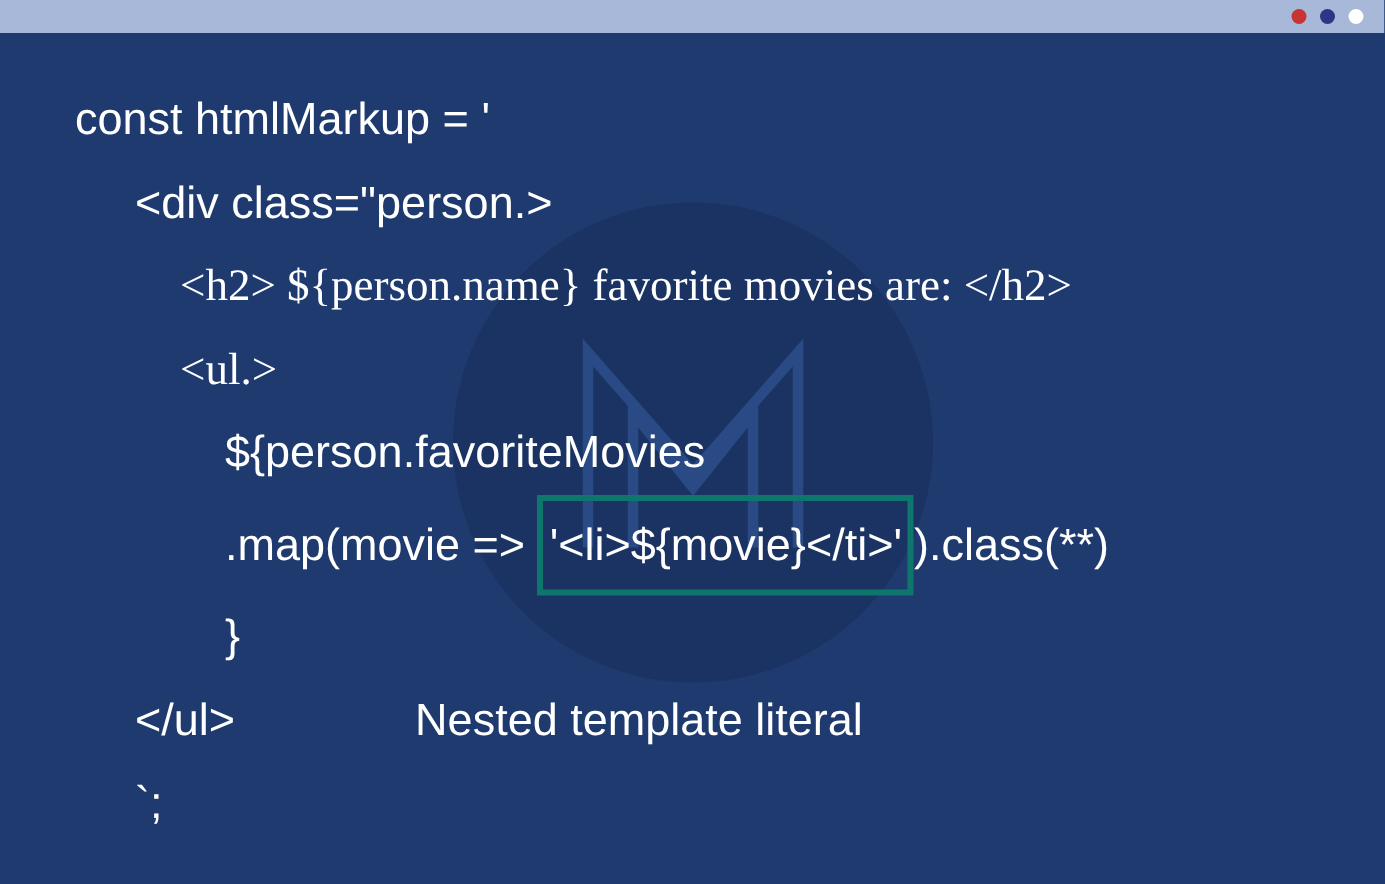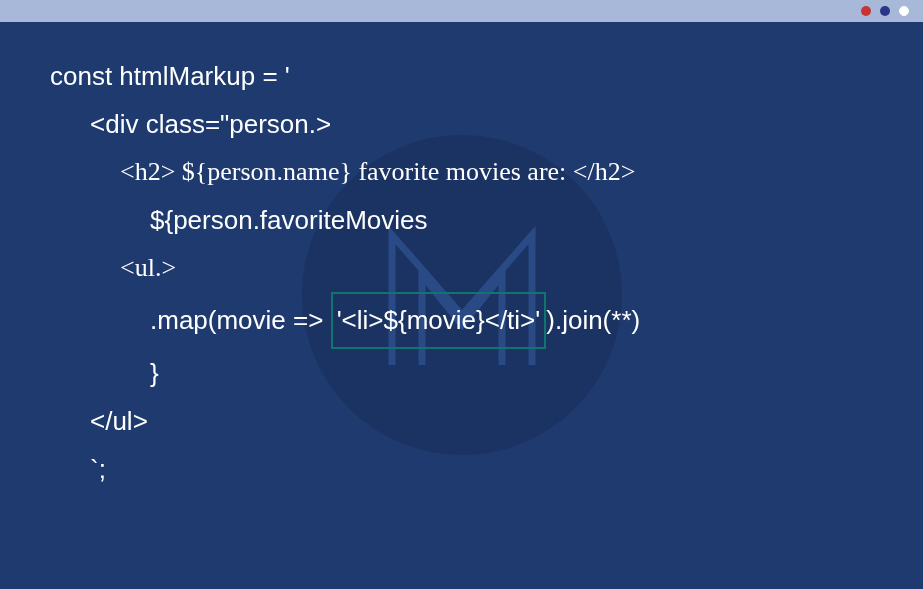--- a/index.html
+++ b/index.html
@@ -42,30 +42,30 @@
     align-items: center;
     justify-content: center;
     z-index: 0;
   }
   .watermark svg { width: 200px; height: 200px; }
   .code {
     position: relative;
     z-index: 1;
     padding: 30px 50px 20px 50px;
     color: #ffffff;
-    font-size: 26px;
+    font-size: 30px;
     line-height: 1.85;
     font-weight: 400;
   }
   .line { white-space: pre; }
   .i1 { padding-left: 40px; }
   .i2 { padding-left: 70px; font-family: Liberation Serif, serif; }
   .i3 { padding-left: 100px; }
   .boxed {
-    border: 2px solid #0f766e;
+    border: 4px solid #0f766e;
     padding: 2px 4px;
     display: inline-block;
   }
   .annotation {
     display: inline-block;
   }
   .row {
     display: flex;
     align-items: center;
   }
@@ -83,19 +83,19 @@
 <div class="watermark">
   <svg viewBox="0 0 200 200">
     <path d="M 30 170 L 30 40 L 100 120 L 170 40 L 170 170 M 60 170 L 60 80 L 100 130 L 140 80 L 140 170" stroke="#2a4a85" stroke-width="7" fill="none" stroke-linejoin="miter"></path>
   </svg>
 </div>
 
 <div class="code">
   <div class="line"><span>const htmlMarkup = '</span></div>
   <div class="line i1"><span>&lt;div class="person.&gt;</span></div>
   <div class="line i2"><span>&lt;h2&gt; ${person.name} favorite movies are: &lt;/h2&gt;</span></div>
+  <div class="line i2"><span>&lt;ul.&gt;</span></div>
   <div class="line i3"><span>${person.favoriteMovies</span></div>
-  <div class="line i2"><span>&lt;ul.&gt;</span></div>
-  <div class="line i3"><span>.map(movie =&gt; </span><span class="boxed"><span>'&lt;li&gt;${movie}&lt;/ti&gt;'</span></span><span>).join(**)</span></div>
+  <div class="line i3"><span>.map(movie =&gt; </span><span class="boxed"><span>'&lt;li&gt;${movie}&lt;/ti&gt;'</span></span><span>).class(**)</span></div>
   <div class="line i3"><span>}</span></div>
-  <div class="line i1 row"><span>&lt;/ul&gt;</span><span class="gap"></span></div>
+  <div class="line i1 row"><span>&lt;/ul&gt;</span><span class="gap"></span><span class="annotation">Nested template literal</span></div>
   <div class="line i1"><span>`;</span></div>
 </div>
 
 </body></html>

